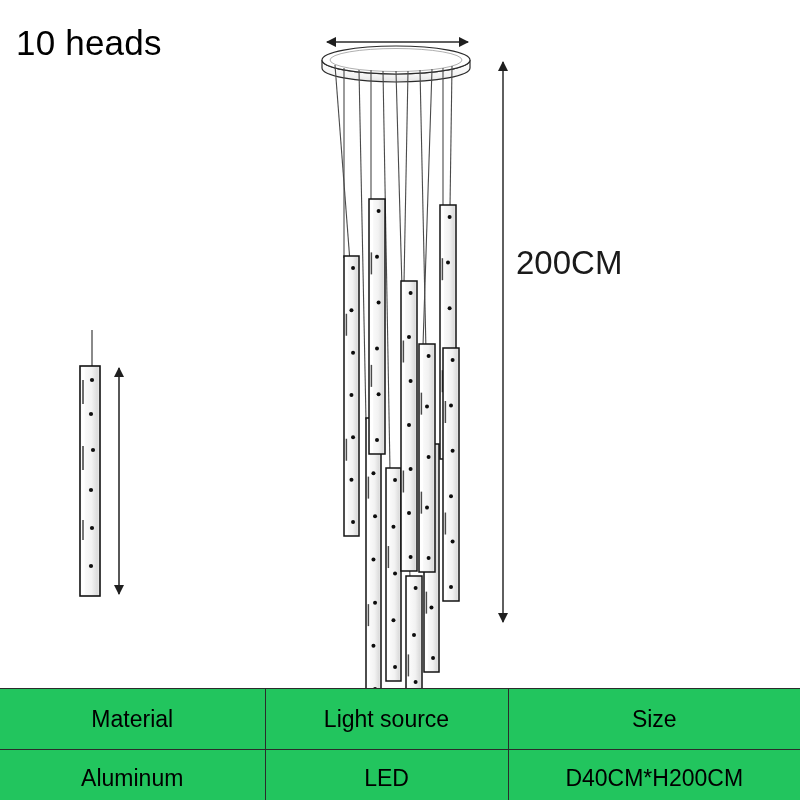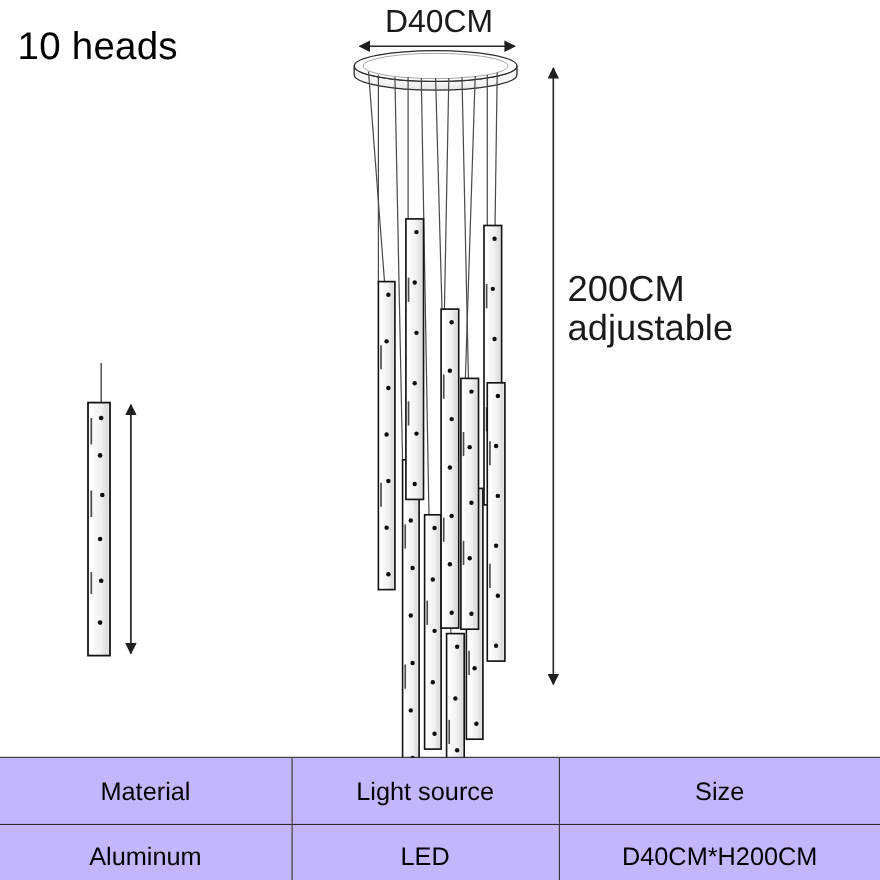--- a/index.html
+++ b/index.html
@@ -84,21 +84,21 @@
   .spec-table col.c1 { width: 265px; }
   .spec-table col.c2 { width: 243px; }
   .spec-table col.c3 { width: 292px; }
   .spec-table th, .spec-table td {
     border: 1px solid #2b2b2b;
     border-left: none;
     border-right: none;
     text-align: center;
     font-weight: normal;
     color: #000;
-    background: #c4b5fd;
+    background: #22c55e;
   }
   .spec-table th {
     height: 58px;
     font-size: 23px;
   }
   .spec-table td {
     height: 54px;
     font-size: 23px;
   }
   .spec-table th.sep,
@@ -109,26 +109,24 @@
   .spec-table tr.head-row th { border-top: 1px solid #2b2b2b; }
   .spec-table tr.body-row td { border-bottom: none; }
 </style>
 </head>
 <body>
 
 <div id="stage">
 
   <div class="title">10 heads</div>
 
-  <div class="dim-label dim-d40">D40CM</div>
 
 
   <div class="dim-label dim-200">
     <span class="l1">200CM</span>
-    <span class="l2">adjustable</span>
   </div>
 
   <svg id="art" viewBox="0 0 800 800">
     <defs>
       <linearGradient id="tubeFill" x1="0" y1="0" x2="1" y2="0">
         <stop offset="0%" stop-color="#ffffff"></stop>
         <stop offset="18%" stop-color="#fbfbfb"></stop>
         <stop offset="58%" stop-color="#f2f2f2"></stop>
         <stop offset="86%" stop-color="#dcdcdc"></stop>
         <stop offset="100%" stop-color="#efefef"></stop>

